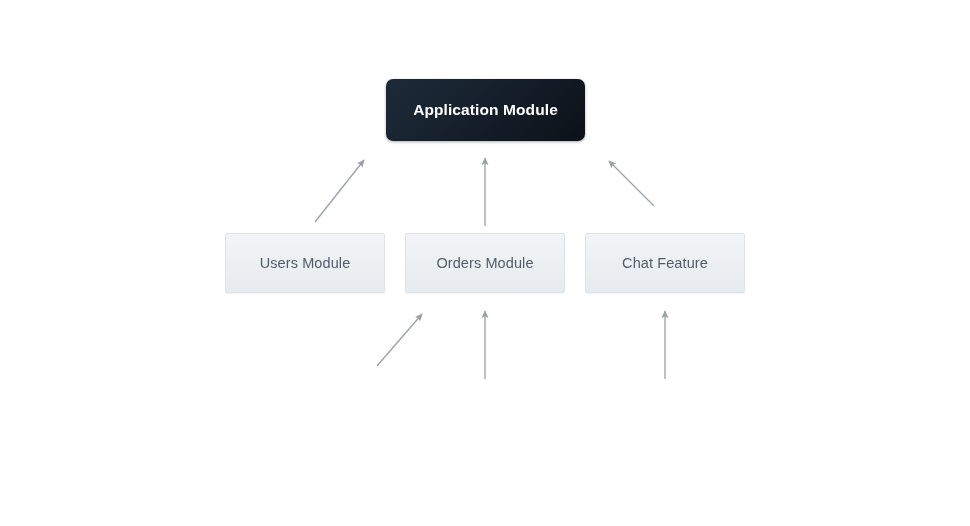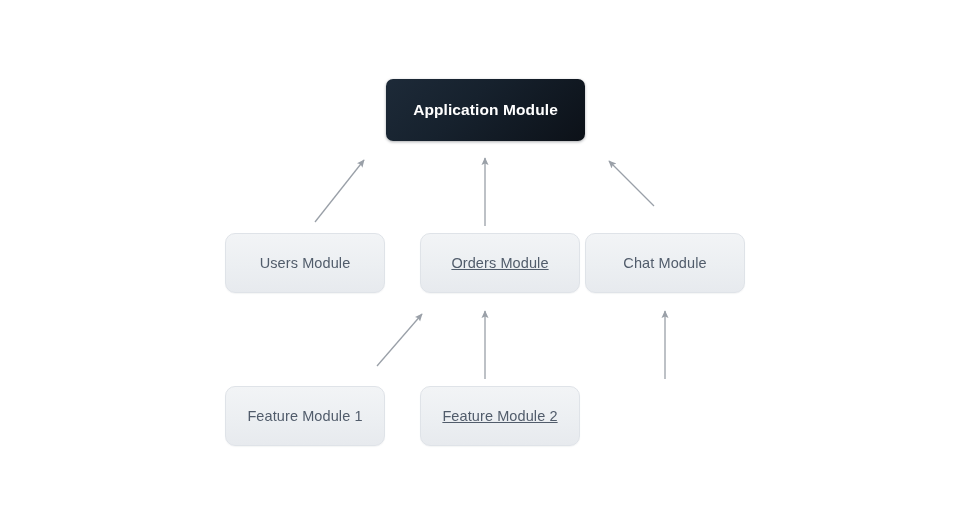--- a/index.html
+++ b/index.html
@@ -29,21 +29,21 @@
     height: 526px;
     pointer-events: none;
   }
   .node {
     position: absolute;
     box-sizing: border-box;
     display: flex;
     align-items: center;
     justify-content: center;
     text-align: center;
-    border-radius: 10px;
+    border-radius: 2px;
     letter-spacing: 0.1px;
   }
   .node-root {
     left: 386px;
     top: 79px;
     width: 199px;
     height: 62px;
     background: linear-gradient(135deg, #1d2a38 0%, #16212d 42%, #0c1118 100%);
     color: #ffffff;
     font-size: 15.5px;
@@ -57,21 +57,21 @@
     background: linear-gradient(180deg, #f2f4f6 0%, #eceff2 55%, #e7eaee 100%);
     border: 1px solid #dfe3e8;
     color: #515c6b;
     font-size: 14.5px;
     font-weight: normal;
     box-shadow: 0 1px 1px rgba(120, 130, 145, 0.08);
   }
   .row-mid { top: 233px; }
   .row-bottom { top: 386px; }
   .col-left { left: 225px; }
-  .col-center { left: 420px; text-decoration: underline; }
+  .col-center { left: 405px; }
   .col-right { left: 585px; }
 
   #watermark {
     position: absolute;
     right: 14px;
     bottom: 8px;
     font-size: 15px;
     color: #d4d6d9;
     letter-spacing: 1px;
     font-family: "DejaVu Sans", "Liberation Sans", sans-serif;
@@ -98,19 +98,17 @@
       <line x1="377" y1="366" x2="422" y2="314"></line>
       <line x1="485" y1="379" x2="485" y2="311"></line>
       <line x1="665" y1="379" x2="665" y2="311"></line>
     </g>
   </svg>
 
   <div class="node node-root">Application Module</div>
 
   <div class="node node-sub row-mid col-left">Users Module</div>
   <div class="node node-sub row-mid col-center">Orders Module</div>
-  <div class="node node-sub row-mid col-right">Chat Module</div>
+  <div class="node node-sub row-mid col-right">Chat Feature</div>
 
-  <div class="node node-sub row-bottom col-left">Feature Module 1</div>
-  <div class="node node-sub row-bottom col-center">Feature Module 2</div>
 
 
 </div>
 
 </body></html>

